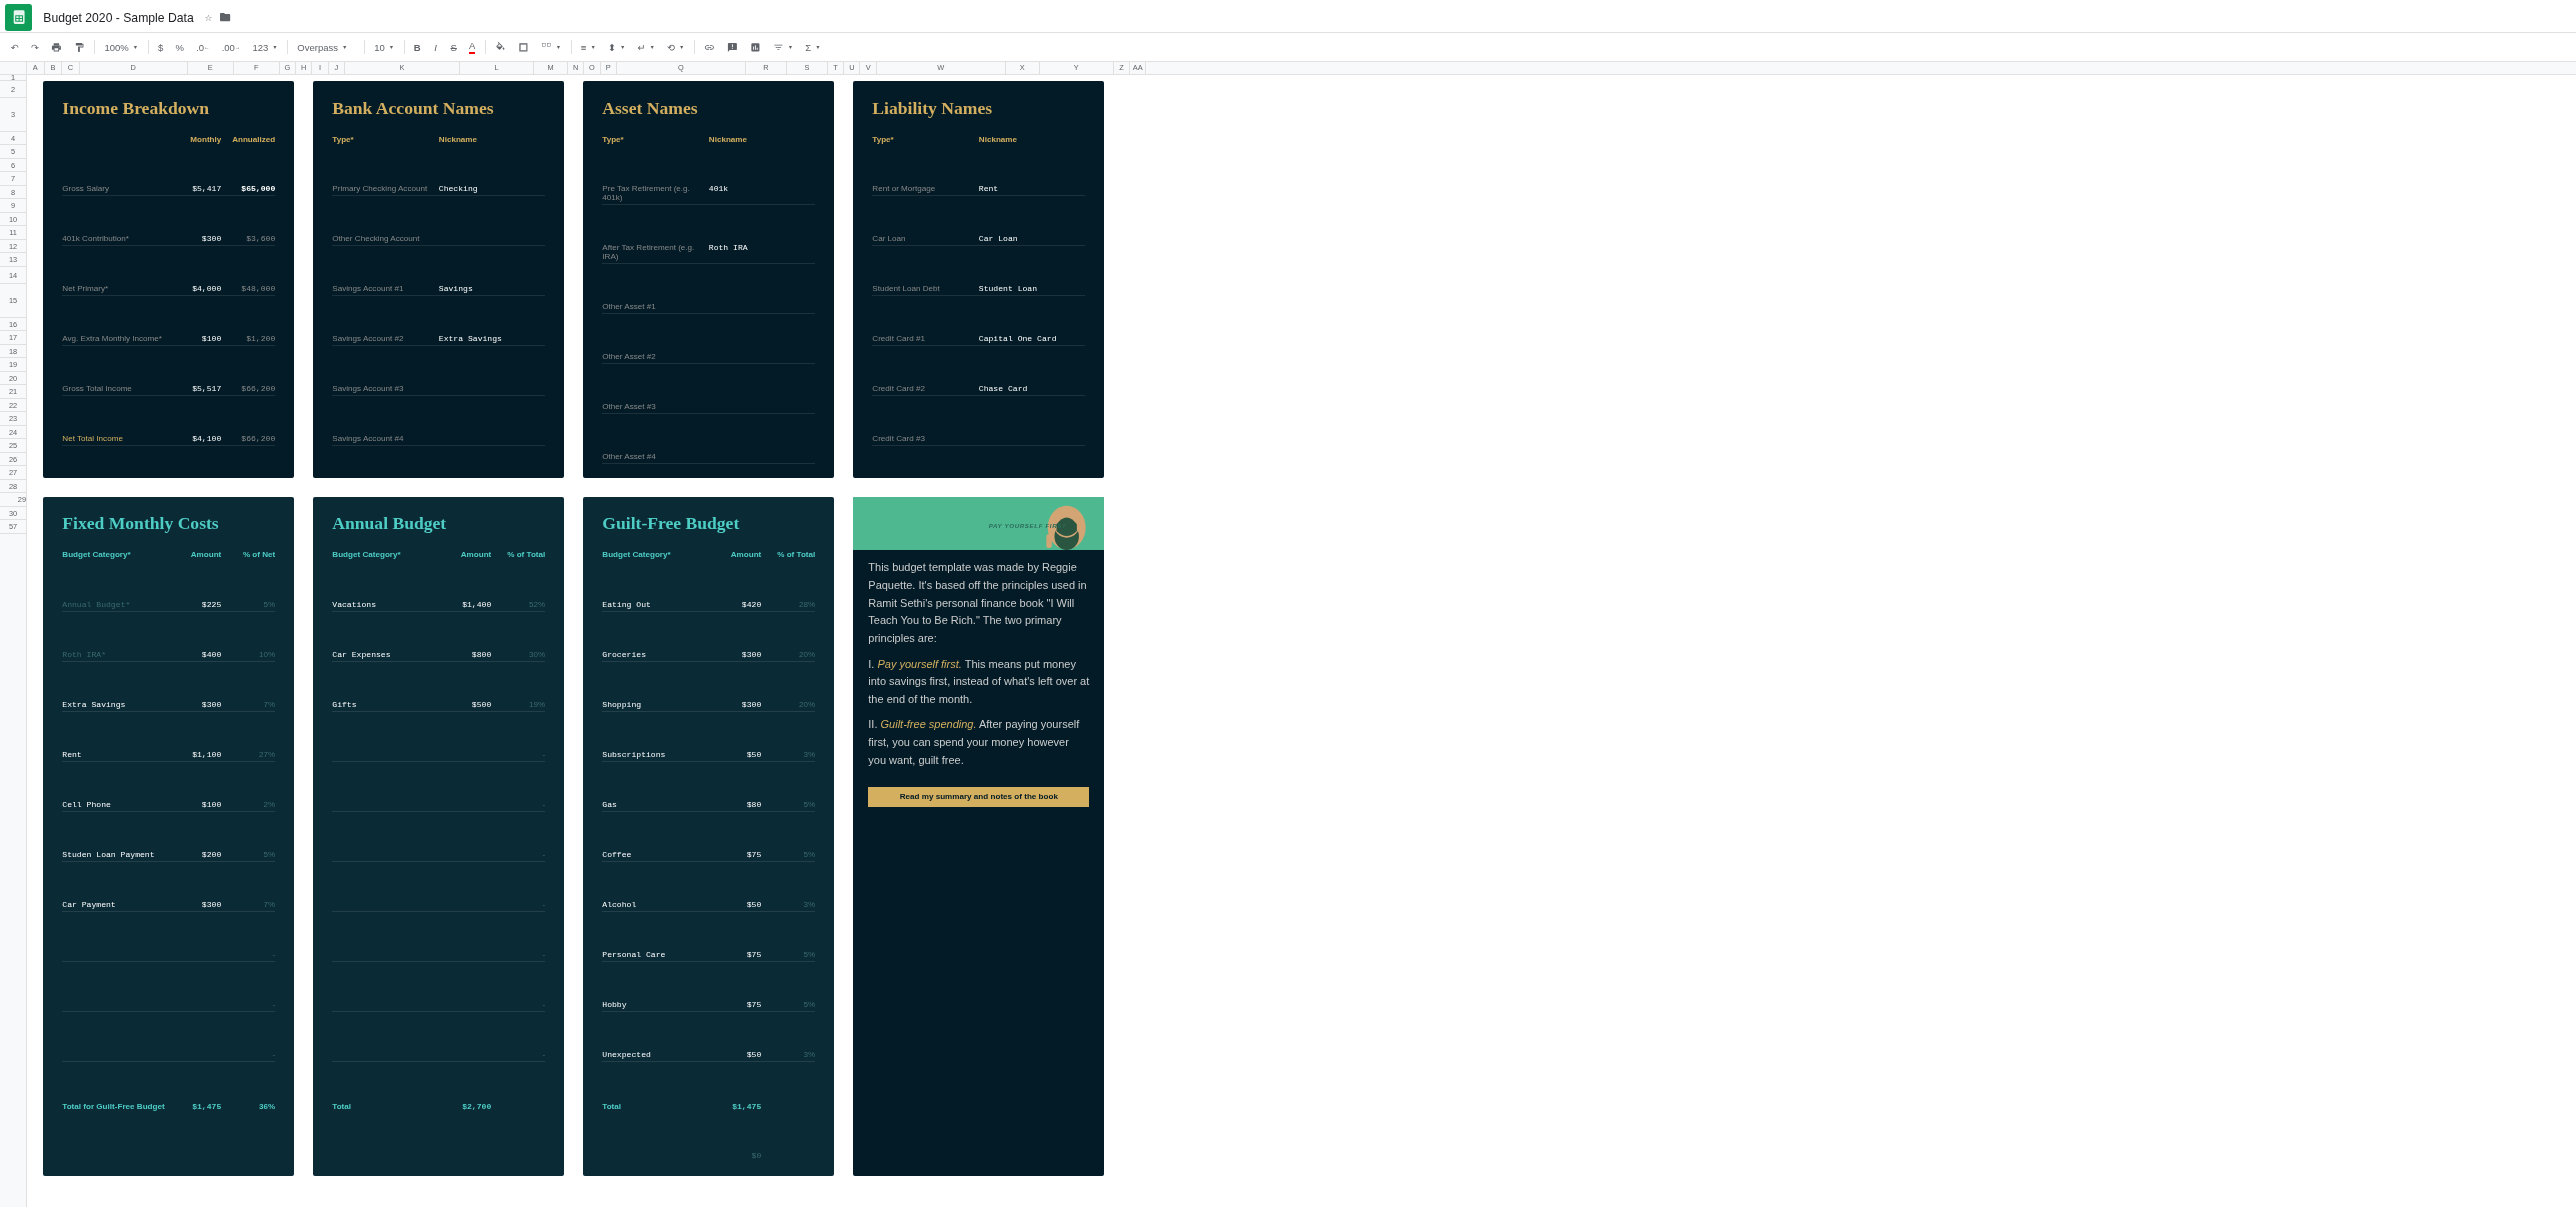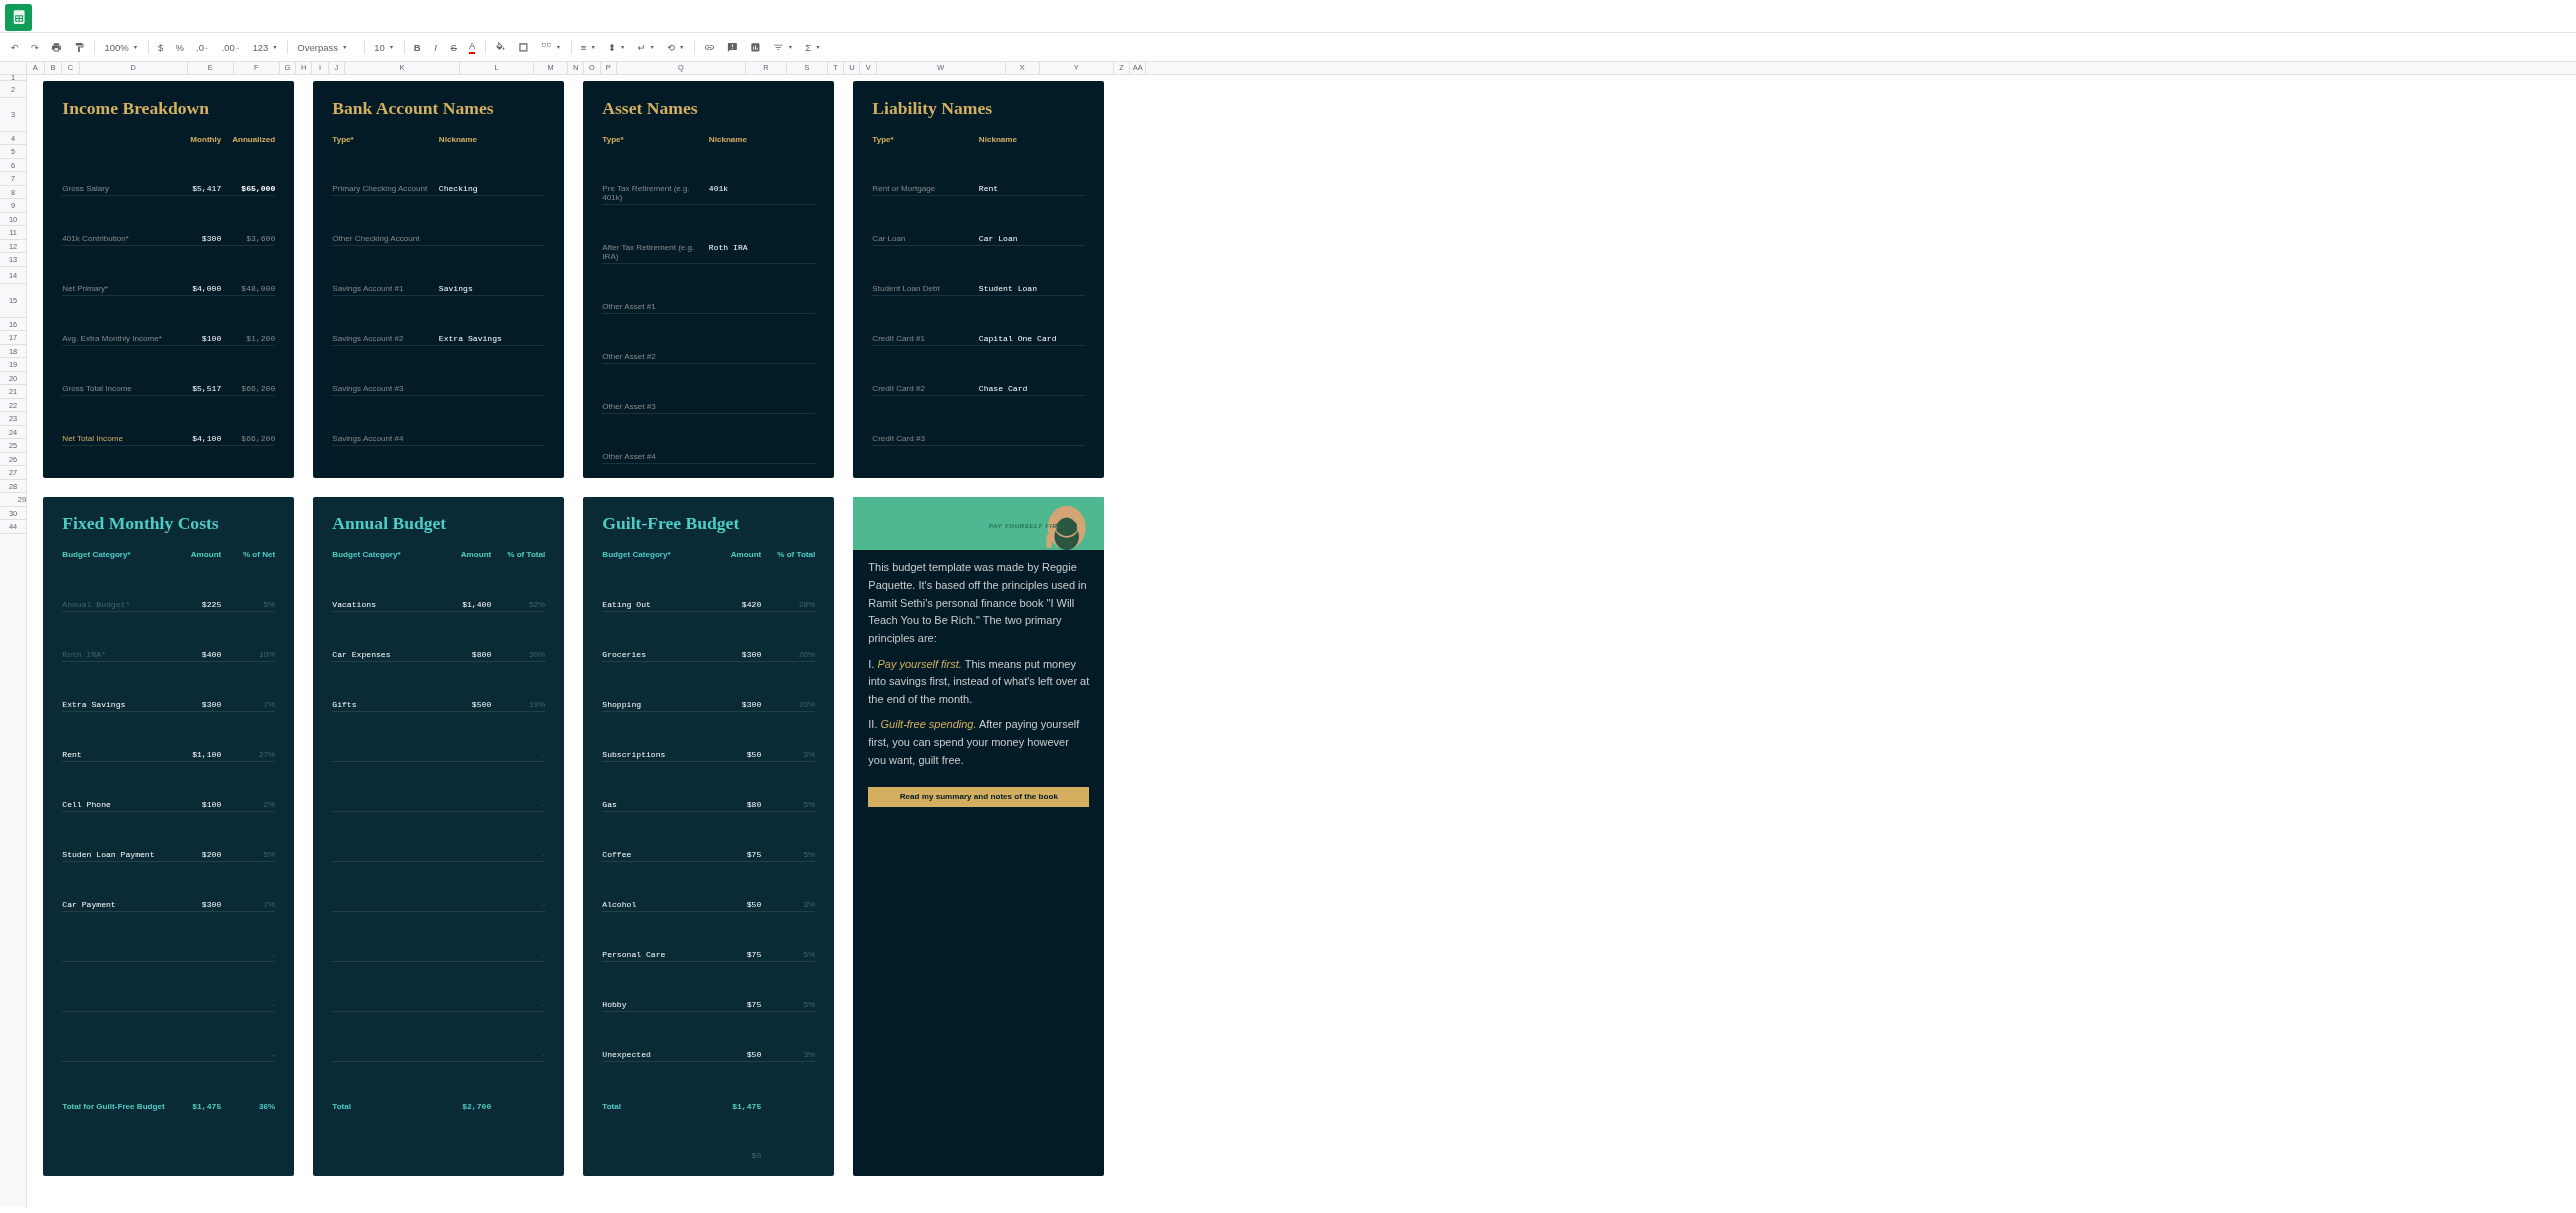--- a/index.html
+++ b/index.html
@@ -69,20 +69,29 @@
 <div class="titlebar">
   <div class="app-icon">
     <svg viewBox="0 0 24 24">
         <rect x="4" y="2" width="16" height="20" rx="2" fill="#fff" opacity="0.9"></rect>
         <rect x="7" y="10" width="10" height="8" fill="none" stroke="#0f9d58" stroke-width="1.5"></rect>
         <line x1="12" y1="10" x2="12" y2="18" stroke="#0f9d58" stroke-width="1.5"></line>
         <line x1="7" y1="14" x2="17" y2="14" stroke="#0f9d58" stroke-width="1.5"></line>
       </svg>
   </div>
   <div class="doc-area">
+    <div class="doc-title-row">
+      <span class="doc-title">Budget 2020 - Sample Data</span>
+      <span class="star-icon">☆</span>
+      <span class="folder-icon">
+        <svg width="12.2" height="12.2" viewBox="0 0 24 24" fill="#5f6368">
+            <path d="M10 4H4c-1.1 0-2 .9-2 2v12c0 1.1.9 2 2 2h16c1.1 0 2-.9 2-2V8c0-1.1-.9-2-2-2h-8l-2-2z"></path>
+          </svg>
+      </span>
+    </div>
   </div>
 </div>
 
 <div class="toolbar">
   <span class="tool-btn">↶</span>
   <span class="tool-btn">↷</span>
   <span class="tool-btn">
       <svg width="10.8" height="10.8" viewBox="0 0 24 24" fill="#5f6368">
         <path d="M19 8H5c-1.66 0-3 1.34-3 3v6h4v4h12v-4h4v-6c0-1.66-1.34-3-3-3zm-3 11H8v-5h8v5zm3-7c-.55 0-1-.45-1-1s.45-1 1-1 1 .45 1 1-.45 1-1 1zm-1-9H6v4h12V3z"></path>
       </svg>
@@ -236,21 +245,21 @@
       <div class="row-h" style="height: 13.5px; line-height: 13.5px;">21</div>
       <div class="row-h" style="height: 13.5px; line-height: 13.5px;">22</div>
       <div class="row-h" style="height: 13.5px; line-height: 13.5px;">23</div>
       <div class="row-h" style="height: 13.5px; line-height: 13.5px;">24</div>
       <div class="row-h" style="height: 13.5px; line-height: 13.5px;">25</div>
       <div class="row-h" style="height: 13.5px; line-height: 13.5px;">26</div>
       <div class="row-h" style="height: 13.5px; line-height: 13.5px;">27</div>
       <div class="row-h" style="height: 13.5px; line-height: 13.5px;">28</div>
       <div class="row-h" style="height: 13.5px; line-height: 13.5px; text-align: right;">29</div>
       <div class="row-h" style="height: 13.5px; line-height: 13.5px;">30</div>
-      <div class="row-h" style="height: 13.5px; line-height: 13.5px;">44</div>
+      <div class="row-h" style="height: 13.5px; line-height: 13.5px;">57</div>
     </div>
   <div class="sheet-content">
 
     <div class="card-grid">
 
       <div class="card">
         <div class="card-title gold">Income Breakdown</div>
         <div class="card-table">
           <div class="ct-head gold-text">
             <div class="ct-c1"></div>

